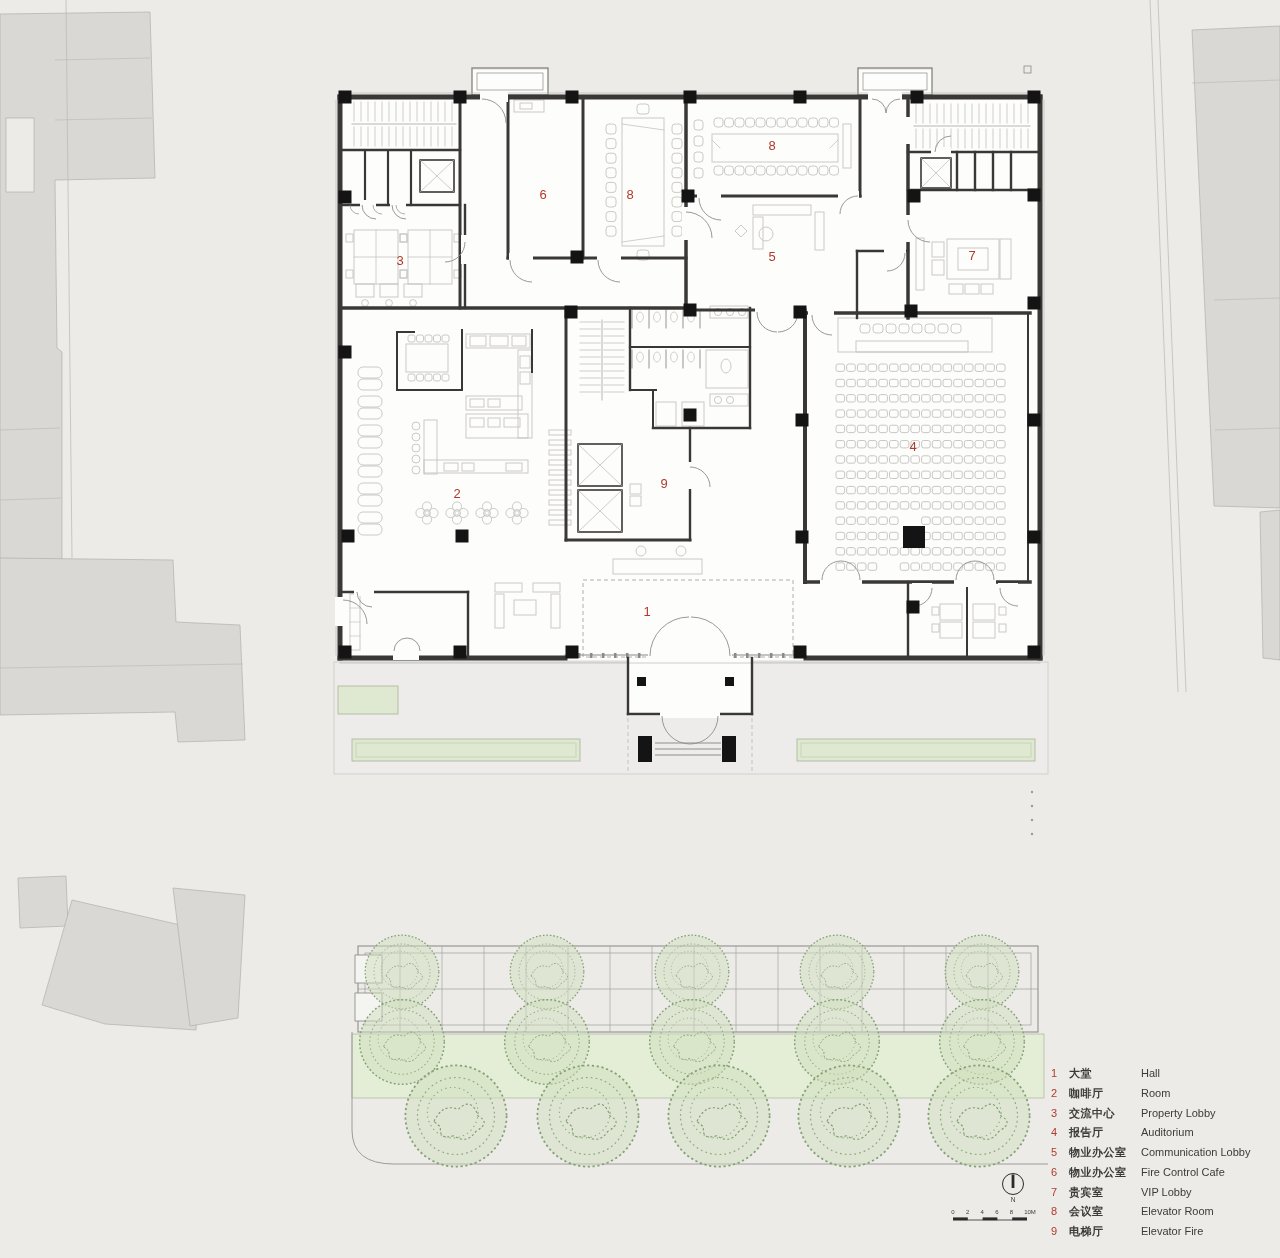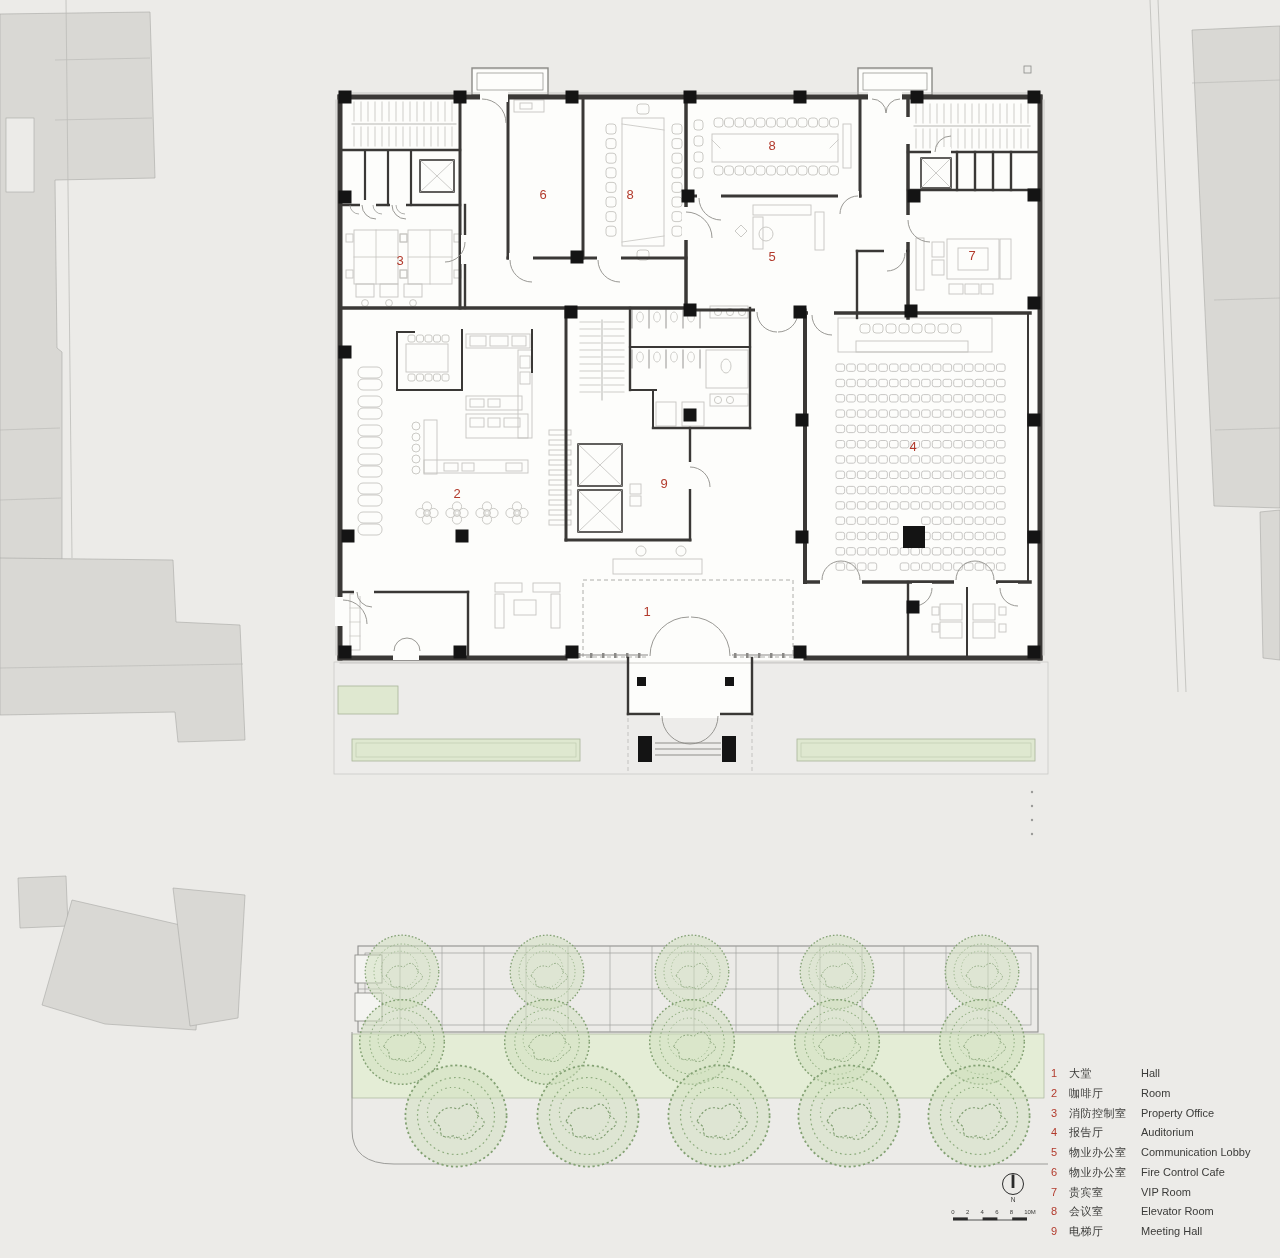--- a/index.html
+++ b/index.html
@@ -9,21 +9,21 @@
     font-family:"Liberation Sans", sans-serif;
   }
   #stage{position:absolute;left:0;top:0;width:1280px;height:1258px;}
   svg{display:block;}
   .legend{
     position:absolute;left:1051px;top:1064px;width:215px;
     font-size:11px;color:#3b3b39;
   }
   .lrow{display:grid;grid-template-columns:18px 72px 1fr;line-height:19.78px;}
   .lnum{color:#b23a2c;}
-  .lzh{letter-spacing:0.5px;}
+  .lzh{letter-spacing:0.5px;font-weight:bold;}
   text{font-family:"Liberation Sans", sans-serif;}
   .room-num{fill:#b23a2c;font-size:13px;text-anchor:middle;}
   .tiny{fill:#3c3c3a;font-size:6px;text-anchor:middle;}
 </style>
 </head>
 <body>
 
 <div id="stage">
 <svg id="plan-svg" width="1280" height="1258" viewBox="0 0 1280 1258">
   <defs>
@@ -889,47 +889,47 @@
     <span class="lzh">大堂</span>
     <span class="len">Hall</span>
   </div>
   <div class="lrow">
     <span class="lnum">2</span>
     <span class="lzh">咖啡厅</span>
     <span class="len">Room</span>
   </div>
   <div class="lrow">
     <span class="lnum">3</span>
-    <span class="lzh">消防控制室</span>
-    <span class="len">Property Office</span>
+    <span class="lzh">交流中心</span>
+    <span class="len">Property Lobby</span>
   </div>
   <div class="lrow">
     <span class="lnum">4</span>
     <span class="lzh">报告厅</span>
     <span class="len">Auditorium</span>
   </div>
   <div class="lrow">
     <span class="lnum">5</span>
     <span class="lzh">物业办公室</span>
     <span class="len">Communication Lobby</span>
   </div>
   <div class="lrow">
     <span class="lnum">6</span>
     <span class="lzh">物业办公室</span>
     <span class="len">Fire Control Cafe</span>
   </div>
   <div class="lrow">
     <span class="lnum">7</span>
     <span class="lzh">贵宾室</span>
-    <span class="len">VIP Room</span>
+    <span class="len">VIP Lobby</span>
   </div>
   <div class="lrow">
     <span class="lnum">8</span>
     <span class="lzh">会议室</span>
     <span class="len">Elevator Room</span>
   </div>
   <div class="lrow">
     <span class="lnum">9</span>
     <span class="lzh">电梯厅</span>
-    <span class="len">Meeting Hall</span>
+    <span class="len">Elevator Fire</span>
   </div>
 </div>
 </div>
 
 </body></html>

